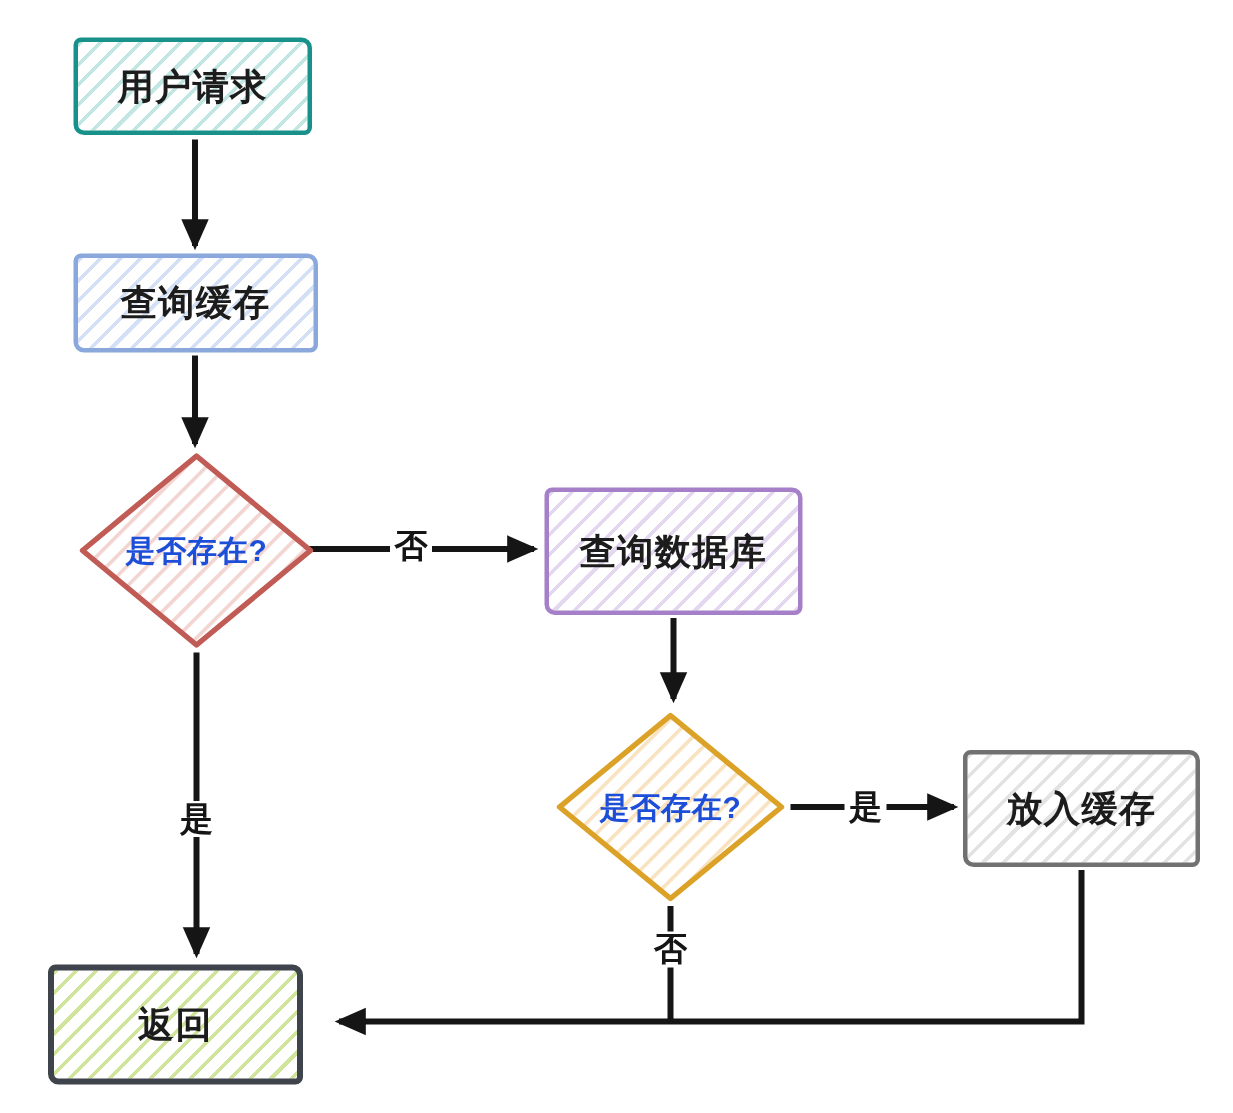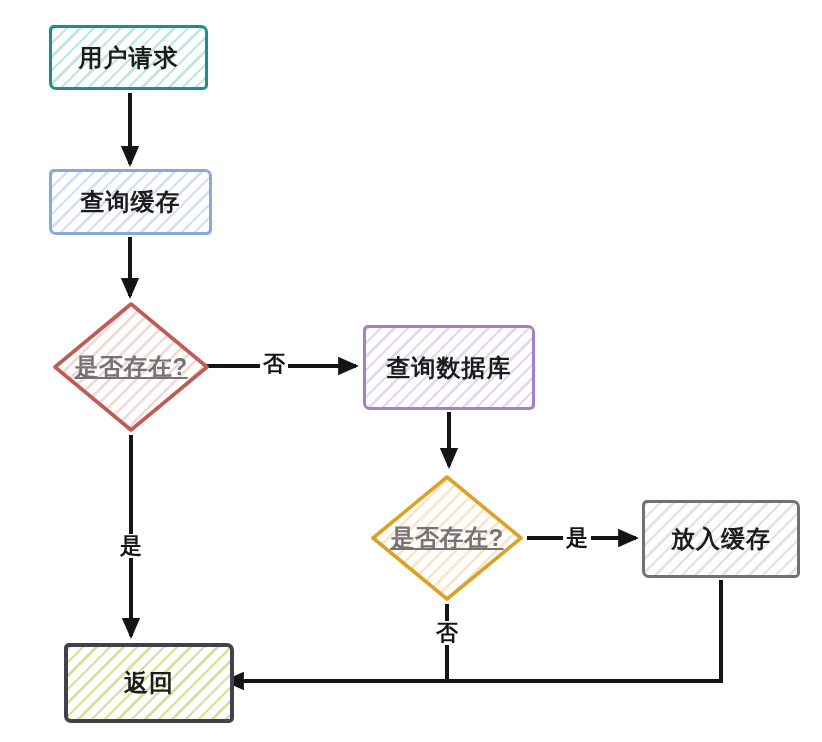--- a/index.html
+++ b/index.html
@@ -22,29 +22,29 @@
       var(--hc) 0px, var(--hc) 2.4px, transparent 2.4px, transparent 9.5px);
   }
   .nlabel{
     font-size:24px;font-weight:600;letter-spacing:1px;color:#1c1c1c;
     white-space:nowrap;
   }
   .n-user  {left:49px; top:25px;  width:159px; height:65px; border-color:#17918a; --hc:#c2e7e2;}
   .n-cache {left:49px; top:169px; width:163px; height:66px; border-color:#8aa8dc; --hc:#d4e0f5;}
   .n-db    {left:363px;top:325px; width:172px; height:85px; border-color:#a57fc7; --hc:#e3d8f0;}
   .n-put   {left:642px;top:500px; width:158px; height:78px; border-color:#717171;justify-content:center; --hc:#e3e3e3;}
-  .n-return{left:64px; top:643px; width:170px; height:80px; border-color:#3e434c; --hc:#d0e49c; border-width:4px;}
+  .n-return{left:32px; top:643px; width:170px; height:80px; border-color:#3e434c; --hc:#d0e49c; border-width:4px;}
 
   
   .dshape{position:absolute;z-index:2;}
   .d-cache{left:52px; top:301px;}
   .d-db   {left:370px;top:474px;}
   .dlabel{
     position:absolute;z-index:3;display:flex;align-items:center;justify-content:center;
-    font-size:24px;font-weight:600;letter-spacing:0.5px;color:#737373;white-space:nowrap;text-decoration:underline;
+    font-size:20px;font-weight:600;letter-spacing:0.5px;color:#1d4ed8;white-space:nowrap;
   }
   .dl-cache{left:52px; top:301px; width:158px; height:132px;}
   .dl-db   {left:370px;top:474px; width:154px; height:128px;}
 
   
   .elabel{
     position:absolute;z-index:4;transform:translate(-50%,-50%);
     background:#ffffff;padding:1px 3px;line-height:1;
     font-size:22px;font-weight:600;color:#151515;
   }

